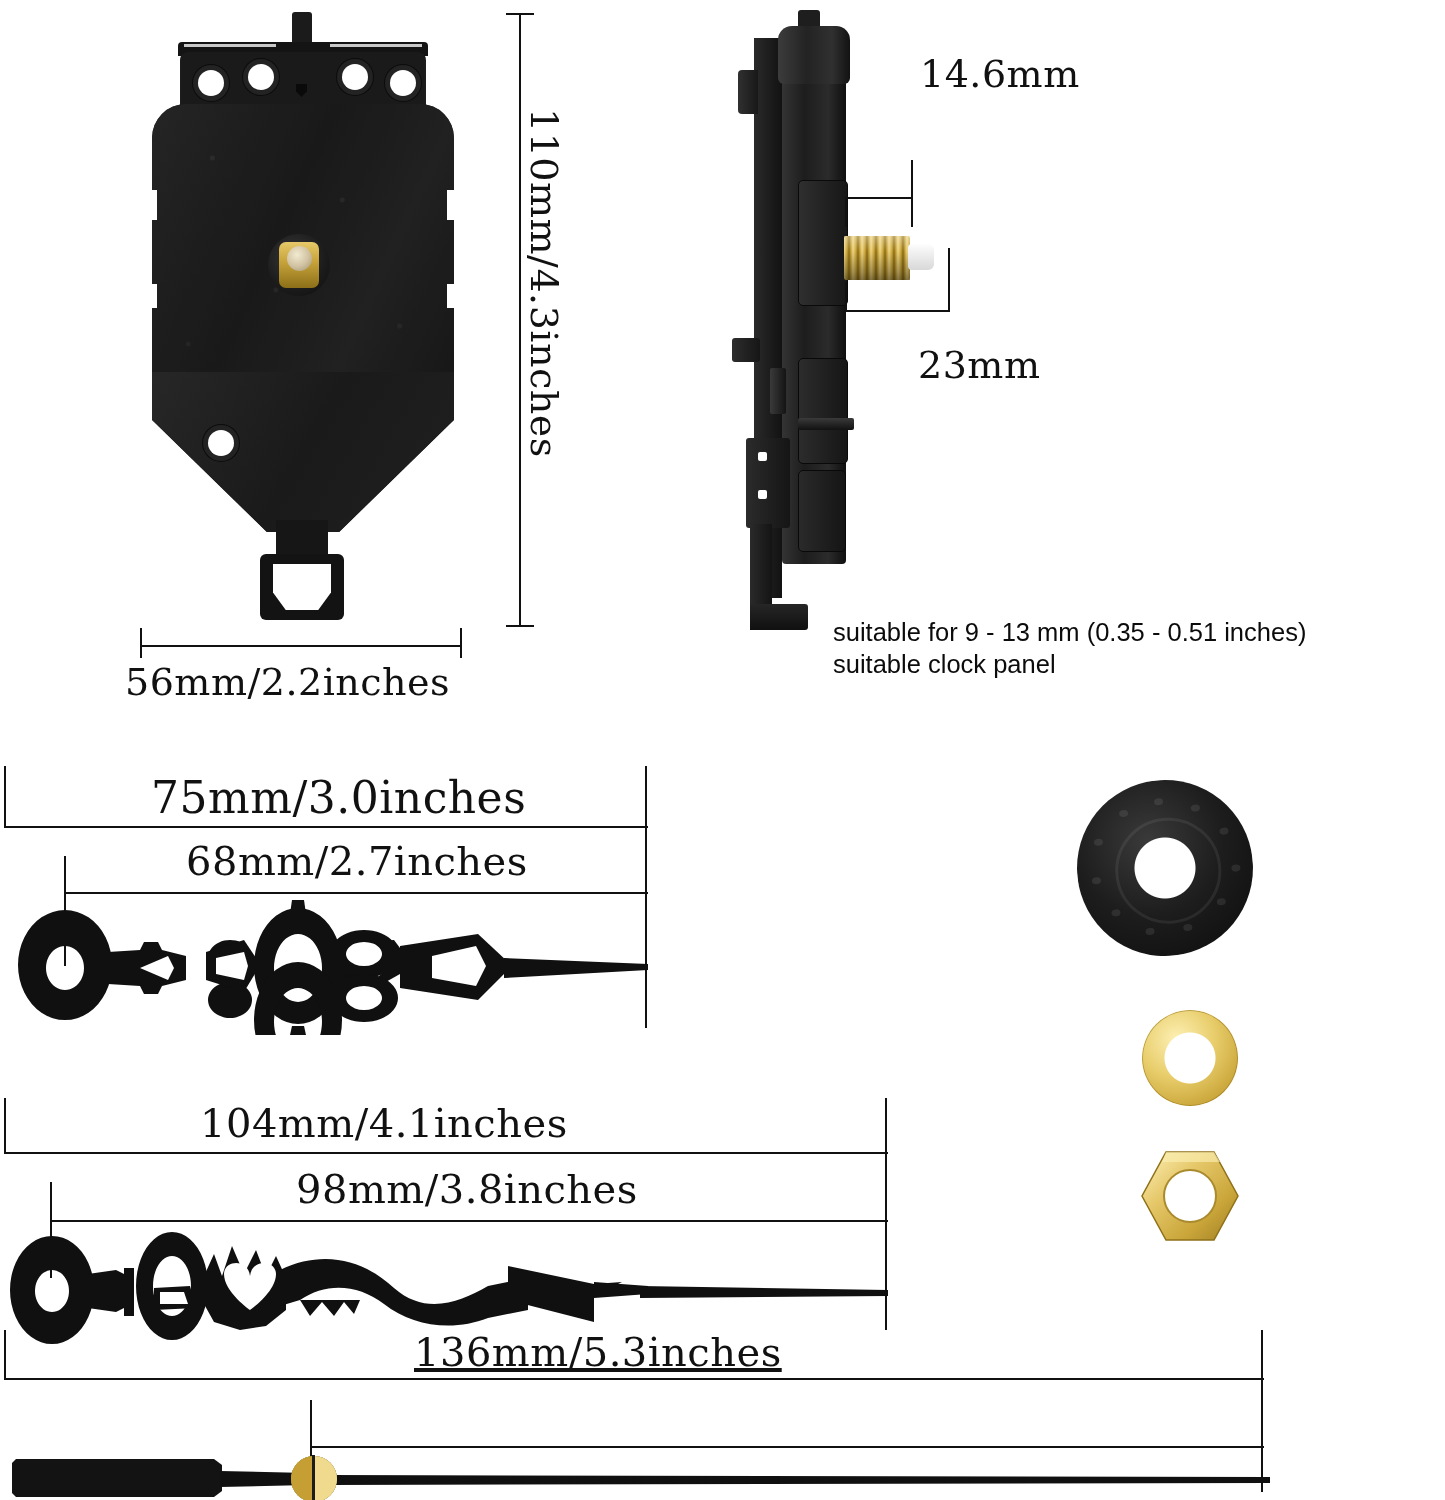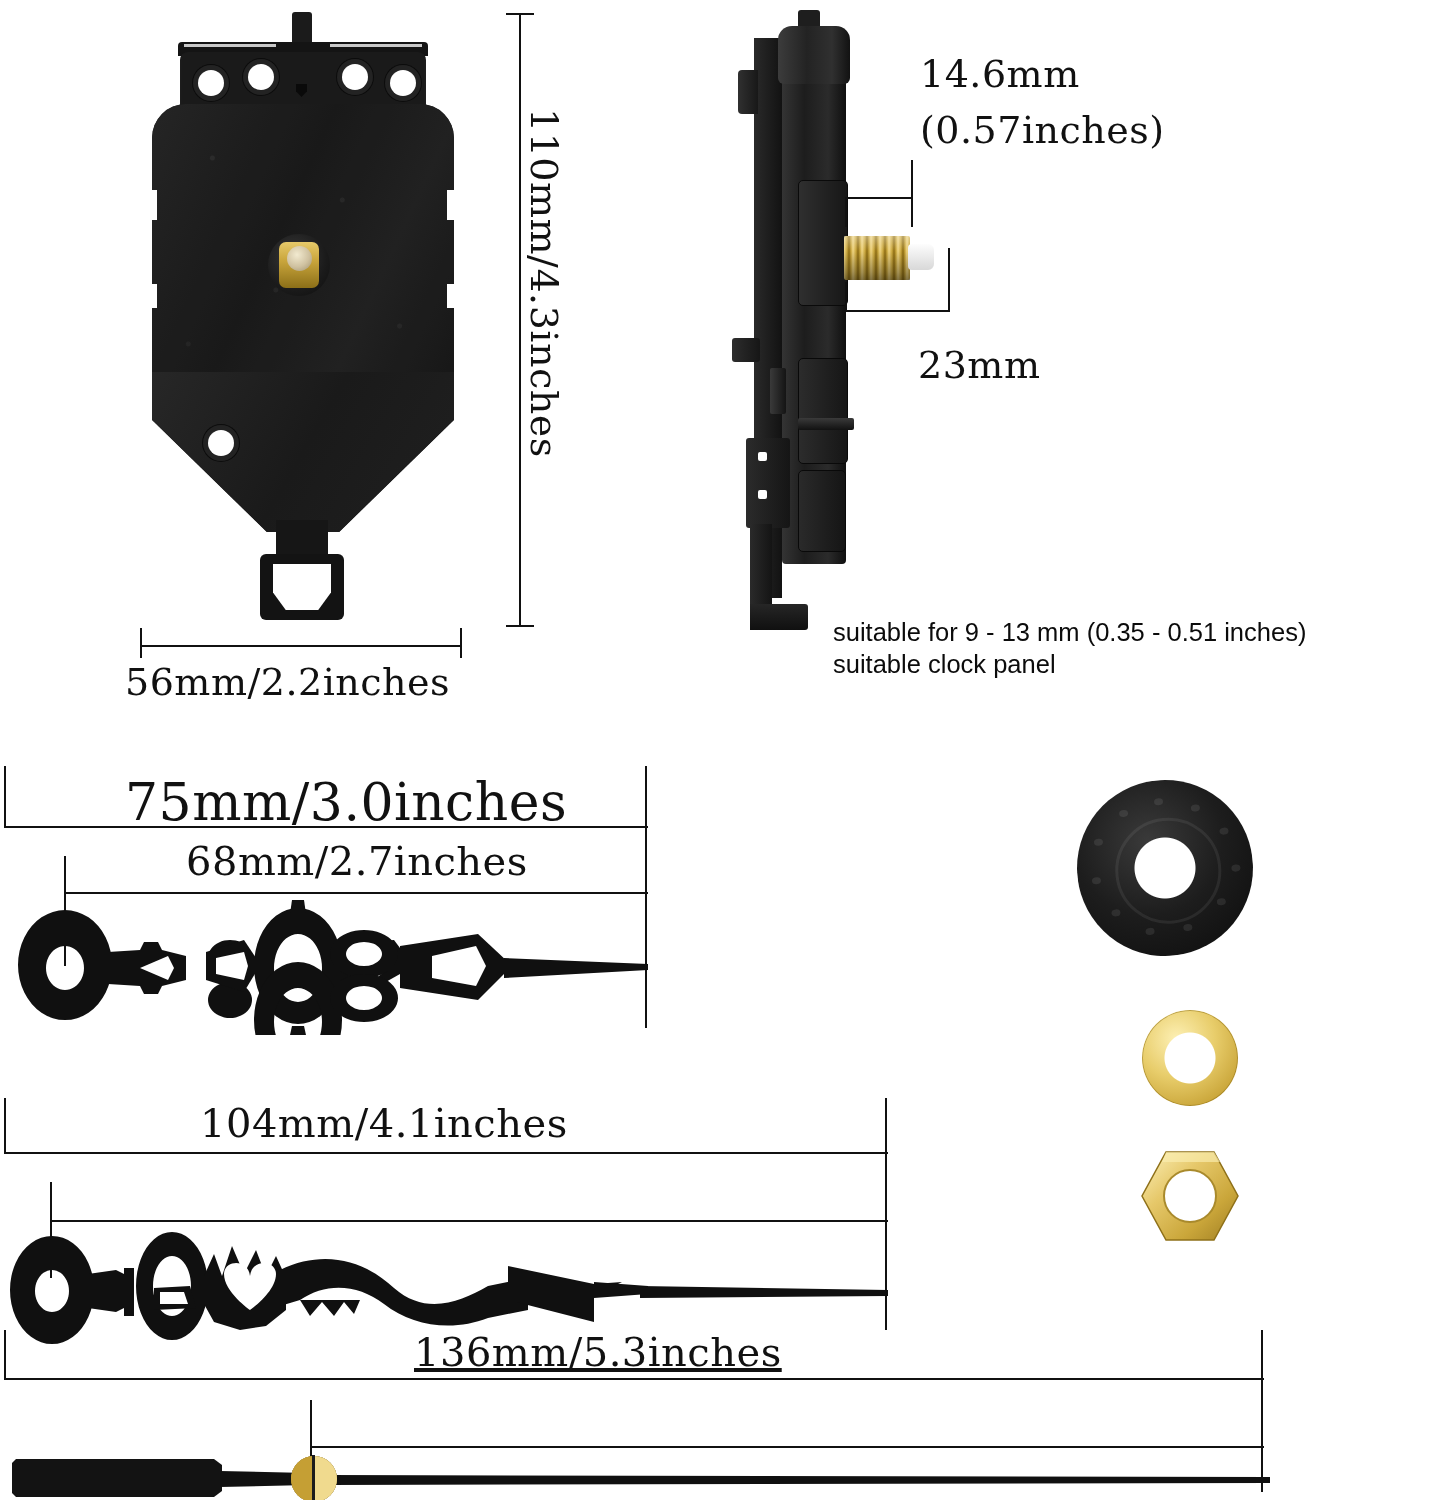--- a/index.html
+++ b/index.html
@@ -318,40 +318,39 @@
       <div class="sv-foot-hole" style="left:12px; top:52px;"></div>
     </div>
     <div class="sv sv-leg"></div>
     <div class="sv sv-leg-foot"></div>
 
     <div class="sv-thread"></div>
     <div class="sv-tip"></div>
   </div>
 
   <div class="dim" style="left:920px; top:52px; font-size:38px;">14.6mm</div>
-  <div class="dim" style="left:920px; top:108px; font-size:38px;">(0.57inches)</div>
 
   <div class="hline" style="left:845px; top:197px; width:68px;"></div>
   <div class="vline" style="left:845px; top:197px; height:30px;"></div>
   <div class="vline" style="left:911px; top:197px; height:30px;"></div>
   <div class="vline" style="left:911px; top:160px; height:40px;"></div>
 
   <div class="hline" style="left:845px; top:310px; width:105px;"></div>
   <div class="vline" style="left:845px; top:282px; height:30px;"></div>
   <div class="vline" style="left:948px; top:248px; height:64px;"></div>
 
   <div class="dim" style="left:918px; top:343px; font-size:38px;">23mm</div>
 
   <div class="note" style="left:833px; top:617px;">suitable for 9 - 13 mm (0.35 - 0.51 inches)</div>
   <div class="note" style="left:833px; top:649px;">suitable clock panel</div>
 
   <div class="hline" style="left:4px; top:826px; width:644px;"></div>
   <div class="vline" style="left:4px; top:766px; height:62px;"></div>
   <div class="vline" style="left:645px; top:766px; height:262px;"></div>
-  <div class="dim" style="left:125px; top:772px; font-size:52px;">75mm/3.0inches</div>
+  <div class="dim" style="left:151px; top:772px; font-size:44px;">75mm/3.0inches</div>
 
   <div class="hline" style="left:64px; top:892px; width:584px;"></div>
   <div class="vline" style="left:64px; top:856px; height:110px;"></div>
   <div class="dim" style="left:186px; top:838px; font-size:40px;">68mm/2.7inches</div>
 
   <div id="hour-hand">
     <svg class="hand-svg" width="640" height="135" viewBox="0 0 640 135">
       <g fill="#101010">
 
         <path d="M57,10 a47,55 0 1,0 0.01,0 z M57,46 a19,22 0 1,1 -0.01,0 z" fill-rule="evenodd"></path>
@@ -388,20 +387,21 @@
     </svg>
   </div>
 
   <div class="hline" style="left:4px; top:1152px; width:884px;"></div>
   <div class="vline" style="left:4px; top:1098px; height:56px;"></div>
   <div class="vline" style="left:885px; top:1098px; height:232px;"></div>
   <div class="dim" style="left:200px; top:1100px; font-size:40px;">104mm/4.1inches</div>
 
   <div class="hline" style="left:50px; top:1220px; width:838px;"></div>
   <div class="vline" style="left:50px; top:1182px; height:96px;"></div>
+  <div class="dim" style="left:296px; top:1166px; font-size:40px;">98mm/3.8inches</div>
 
   <div id="minute-hand">
     <svg class="hand-svg" width="880" height="120" viewBox="0 0 880 120">
       <g fill="#101010">
 
         <path d="M44,6 a42,54 0 1,0 0.01,0 z M44,40 a17,21 0 1,1 -0.01,0 z" fill-rule="evenodd"></path>
 
         <path d="M80,44 L108,40 L116,44 L116,78 L108,82 L80,78 Z"></path>
         <path d="M116,38 L126,38 L126,86 L116,86 Z"></path>
 

